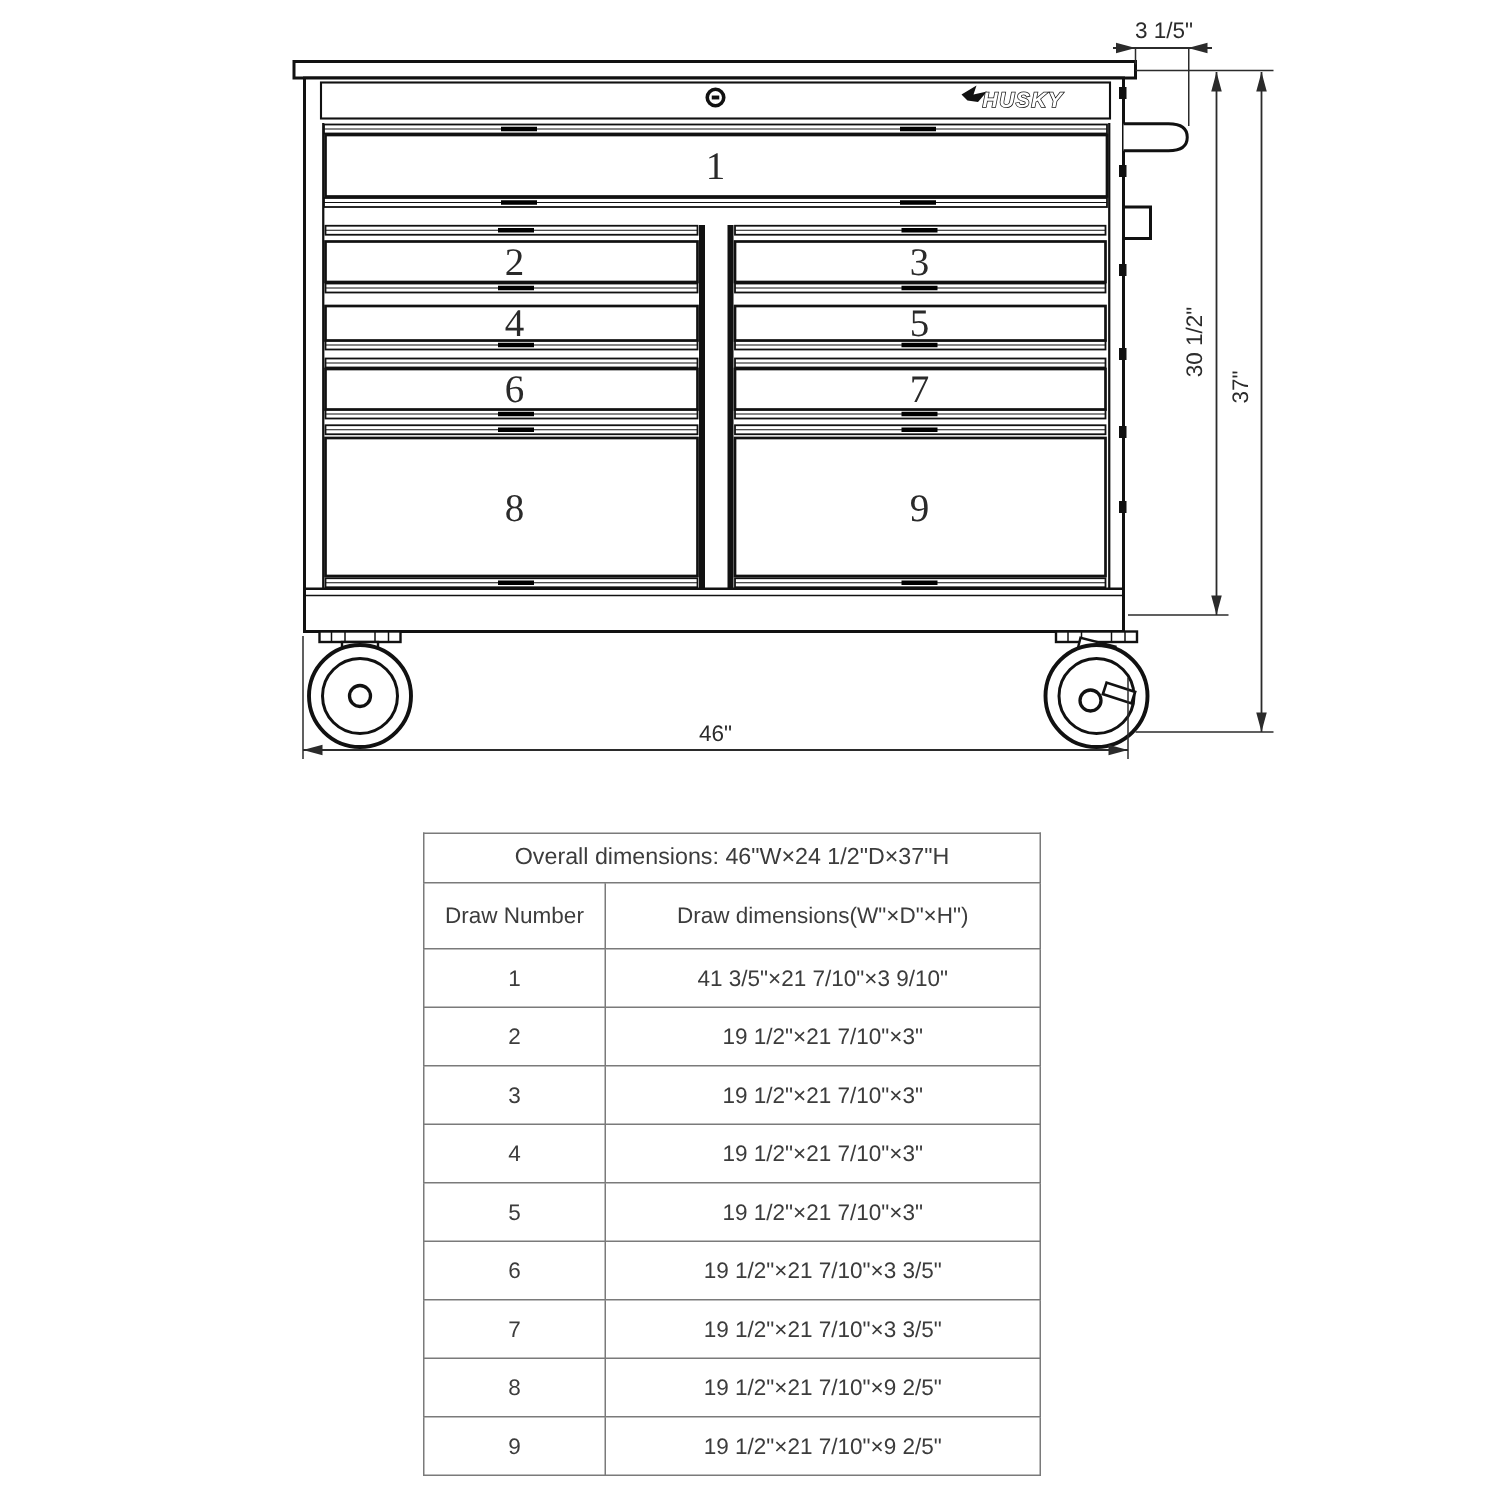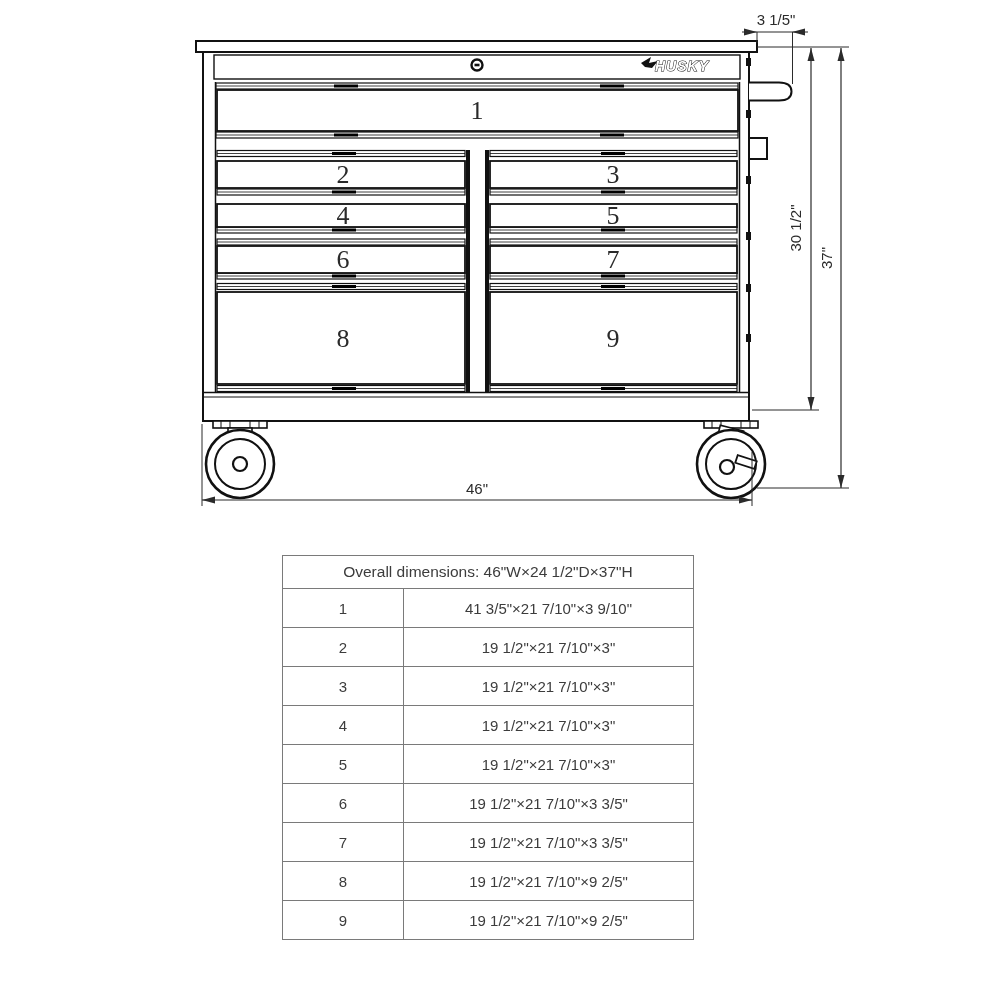--- a/index.html
+++ b/index.html
@@ -214,20 +214,24 @@
 
 <table class="spec-table">
   <colgroup>
       <col style="width:121px">
       <col style="width:290px">
     </colgroup>
   <tbody>
       <tr class="h1">
         <td colspan="2">Overall dimensions: 46"W×24 1/2"D×37"H</td>
       </tr>
+  <tr class="h2">
+    <td>Draw Number</td>
+    <td>Draw dimensions(W"×D"×H")</td>
+  </tr>
   <tr class="r">
         <td>1</td>
         <td>41 3/5"×21 7/10"×3 9/10"</td>
       </tr>
   <tr class="r">
         <td>2</td>
         <td>19 1/2"×21 7/10"×3"</td>
       </tr>
   <tr class="r">
         <td>3</td>

